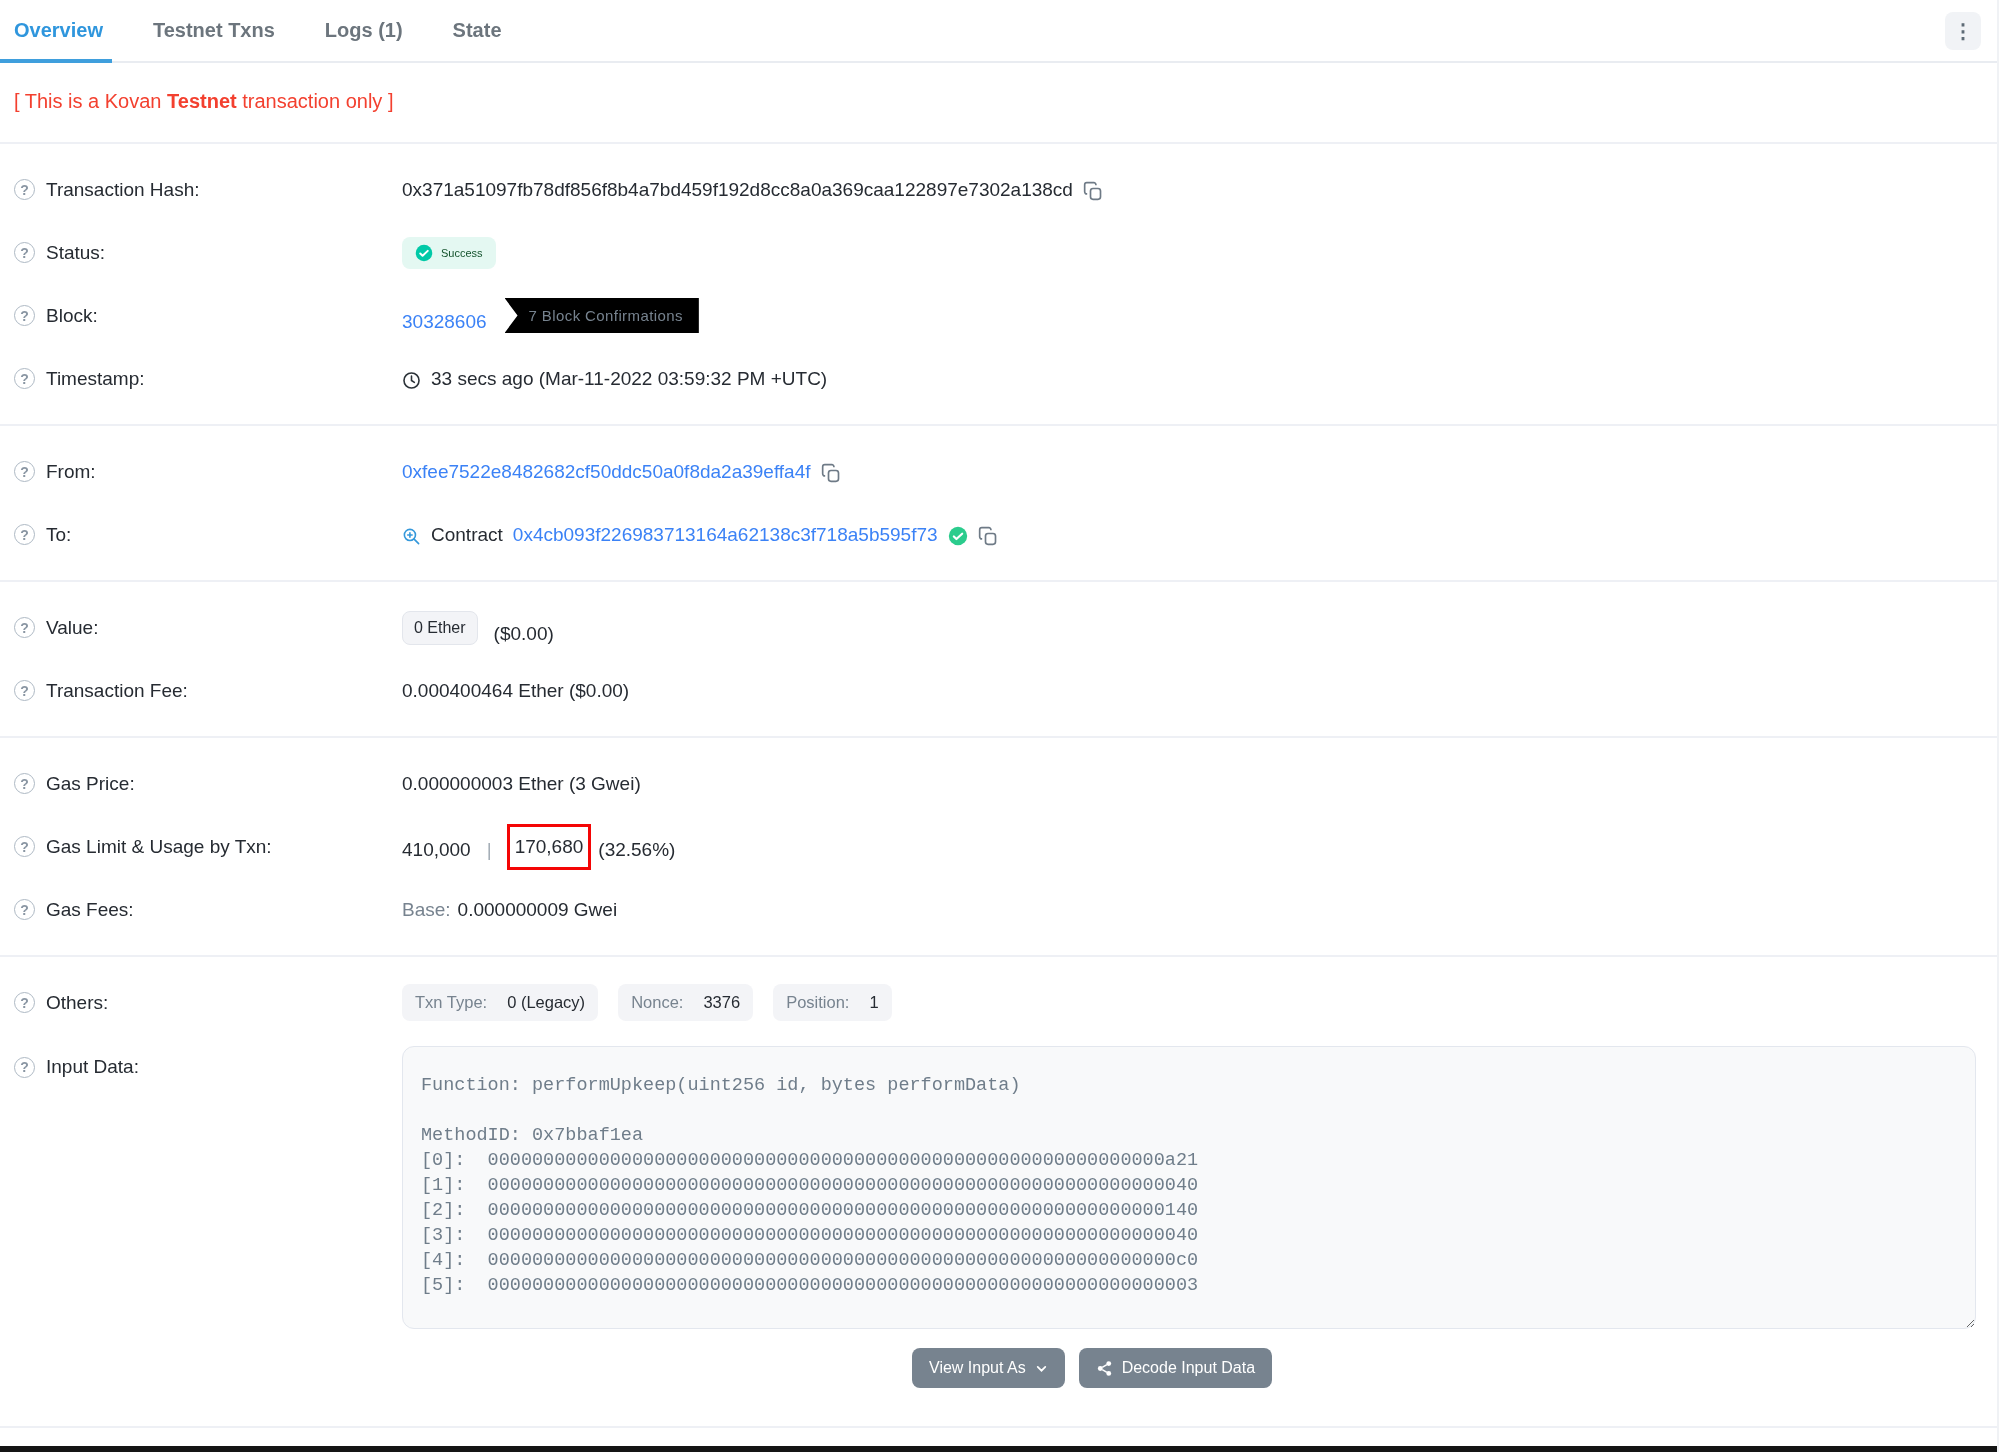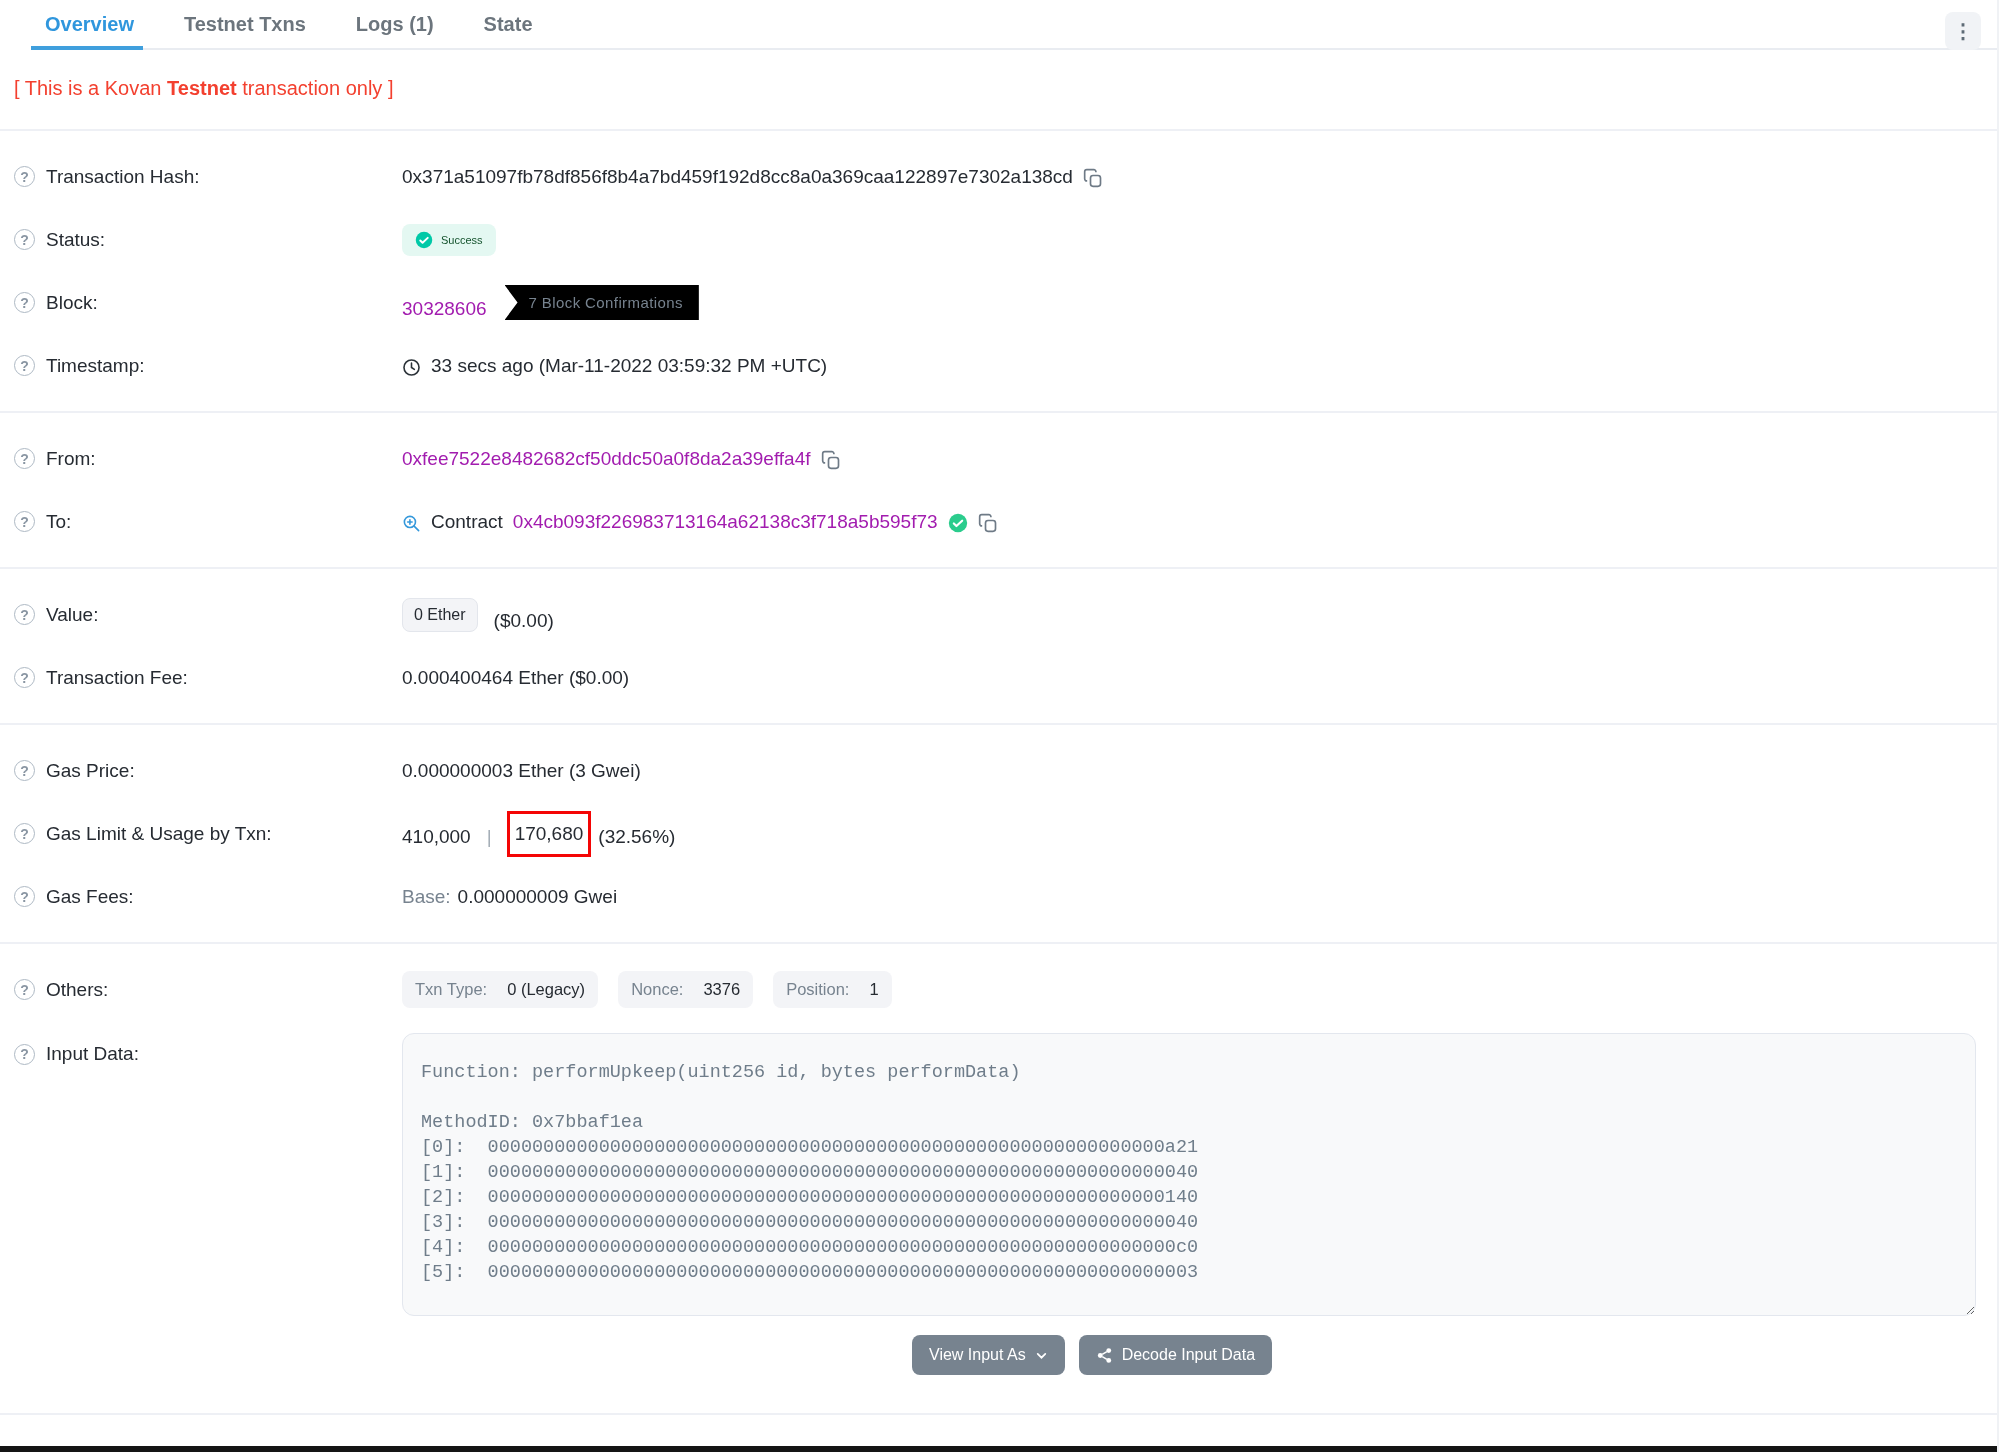--- a/index.html
+++ b/index.html
@@ -3,22 +3,22 @@
 <meta charset="utf-8">
 <style>
   * { margin:0; padding:0; box-sizing:border-box; }
   html,body { background:#ffffff; }
   body {
     width:1999px; height:1452px; position:relative; overflow:hidden;
     font-family:"Liberation Sans", sans-serif; color:#262b32; font-size:19px;
     border-right:2px solid #f0f2f5;
   }
   
-  .tabbar { position:relative; height:50px; display:flex; align-items:center;
-            gap:50px; padding-left:14px; border-bottom:2px solid #e9ecf1;margin-left:31px; }
+  .tabbar { position:relative; height:63px; display:flex; align-items:center;
+            gap:50px; padding-left:14px; border-bottom:2px solid #e9ecf1; }
   .tab { font-size:20px; font-weight:bold; color:#6c757d; cursor:pointer; }
   .tab.active { color:#2f96dd; }
   .tab-underline { position:absolute; left:0; bottom:-2px; width:112px; height:4px; background:#3f9fdd; }
   .kebab-btn { position:absolute; right:16px; top:12px; width:36px; height:38px;
                background:#f1f3f6; border:0; border-radius:8px; color:#5e6b76;
                font-size:20px; font-weight:bold; cursor:pointer; line-height:1; }
   
   .notice { padding:27px 0 29px 14px; font-size:20px; color:#f3402f; border-bottom:2px solid #eef0f5; }
   .notice b { font-weight:bold; }
   
@@ -26,21 +26,21 @@
   .section.last { padding-bottom:38px; }
   .row { display:flex; align-items:center; min-height:63px; padding-left:14px; }
   .row.top { align-items:flex-start; }
   .label-col { width:388px; flex-shrink:0; display:flex; align-items:center; gap:11px; }
   .row.top .label-col { margin-top:10px; }
   .value-col { flex:1; display:flex; align-items:flex-end; gap:10px; padding-right:21px; flex-wrap:nowrap; }
   .row.top .value-col { align-items:flex-start; }
   .qicon { width:21px; height:21px; border:1.5px solid #aeb9c4; border-radius:50%;
            color:#8a96a3; font-size:14px; display:inline-flex; align-items:center;
            justify-content:center; flex-shrink:0; font-weight:bold; }
-  .link { color:#a21caf; text-decoration:none; cursor:pointer; }
+  .link { color:#3b82f6; text-decoration:none; cursor:pointer; }
   .muted { color:#77838f; }
   .icon-btn { background:none; border:0; cursor:pointer; display:inline-flex; align-items:center; padding:0; }
   
   .badge-success { display:inline-flex; align-items:center; gap:8px; background:#e4f8f2;
                    color:#14532d; font-size:11px; padding:7px 13px; border-radius:8px; }
   .badge-confirm { display:inline-flex; align-items:center; background:#000000; color:#77838f;
                    font-size:15px; letter-spacing:.4px; padding:9px 16px 9px 24px; margin-left:8px;
                    clip-path:polygon(0 0,100% 0,100% 100%,0 100%,13px 50%); }
   .badge-plain { display:inline-block; background:#f3f4f7; border:1px solid #e3e6ec;
                  border-radius:8px; padding:7px 11px; font-size:16px; color:#262b32; }

